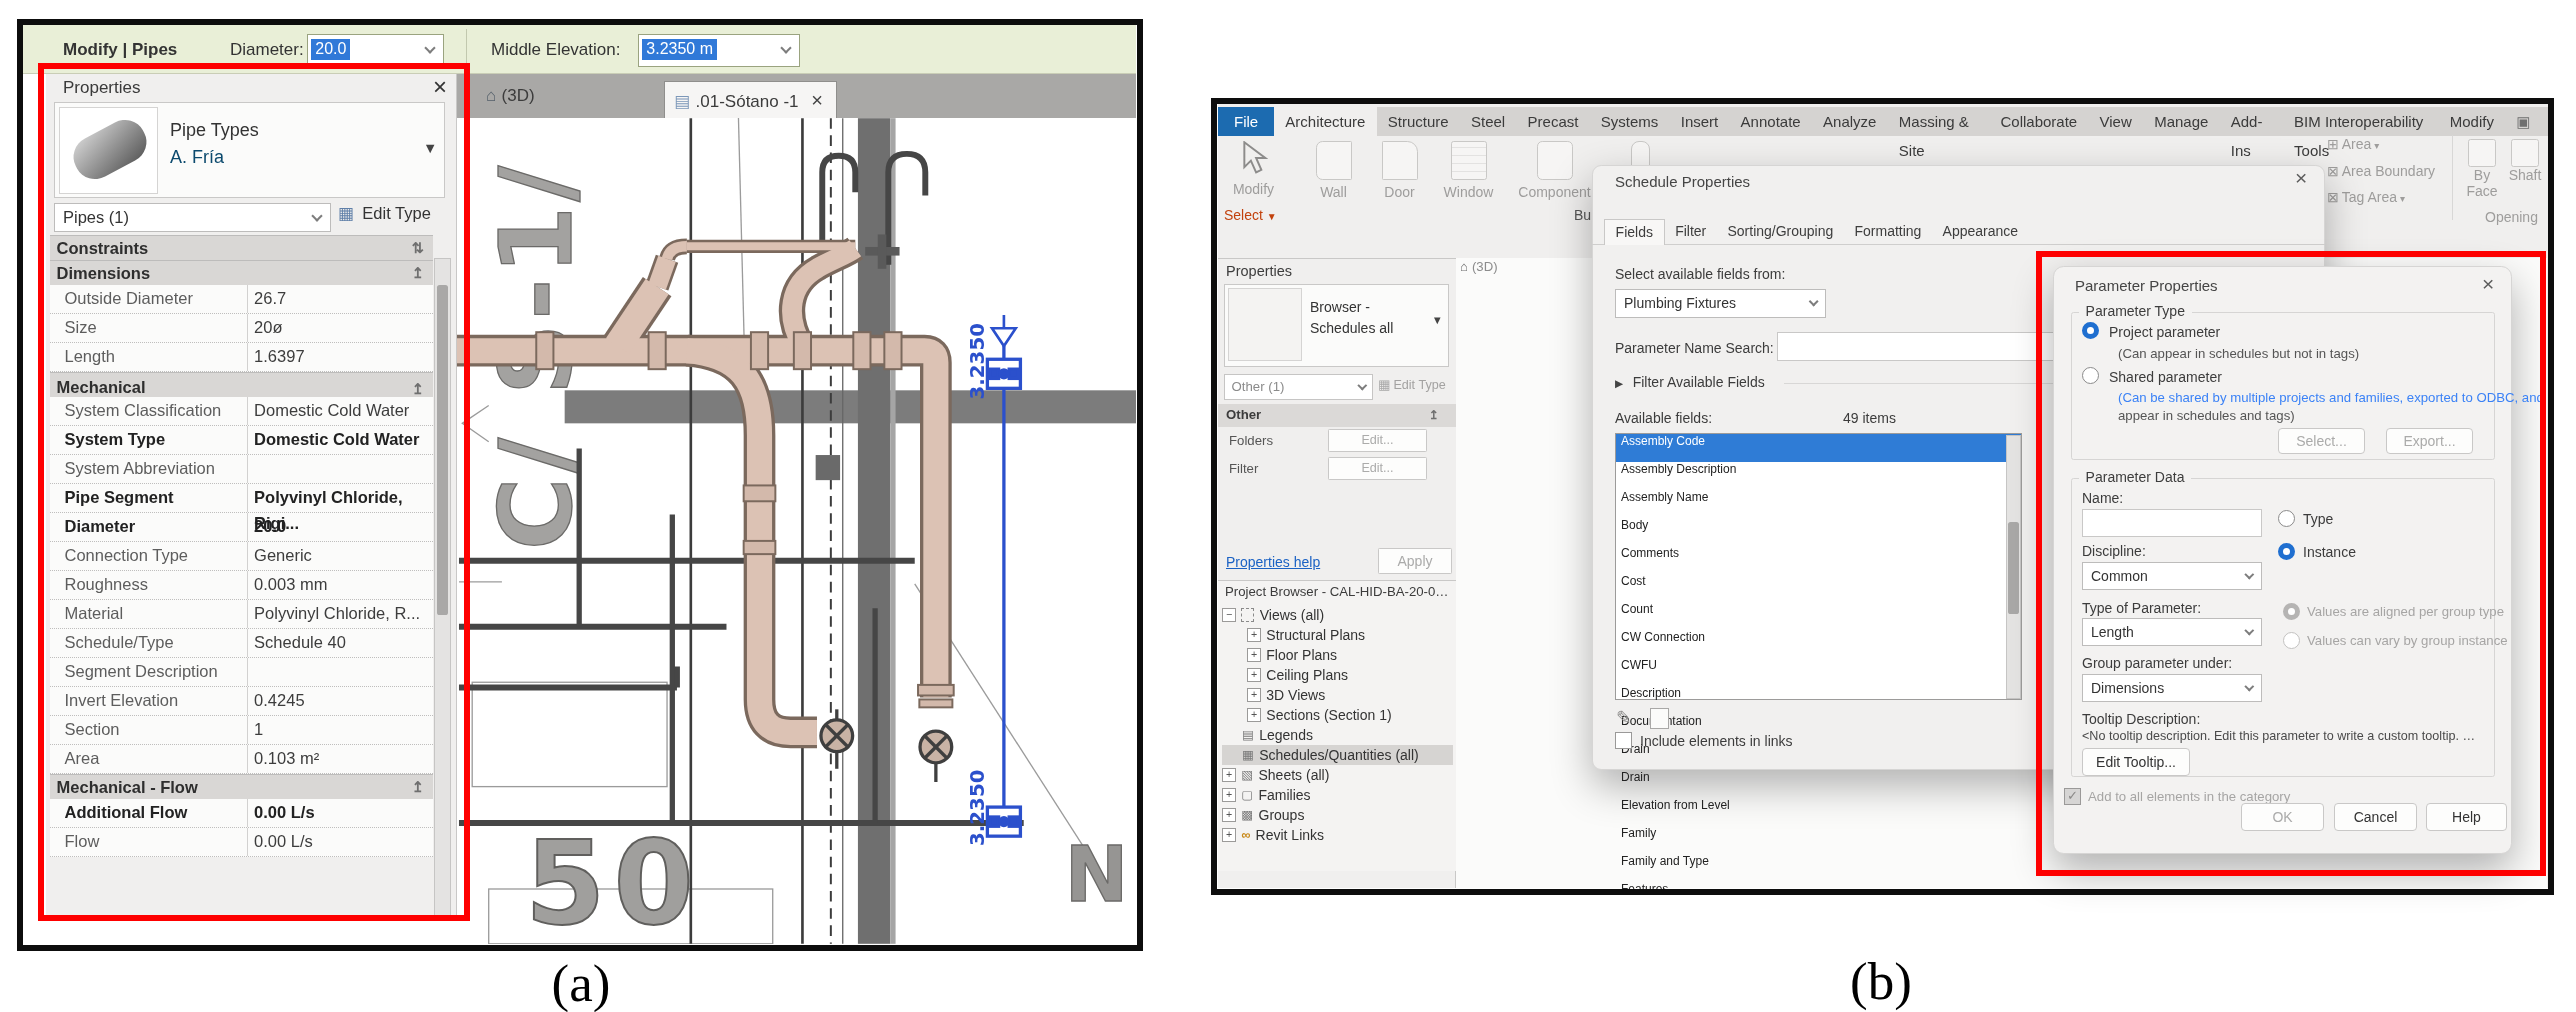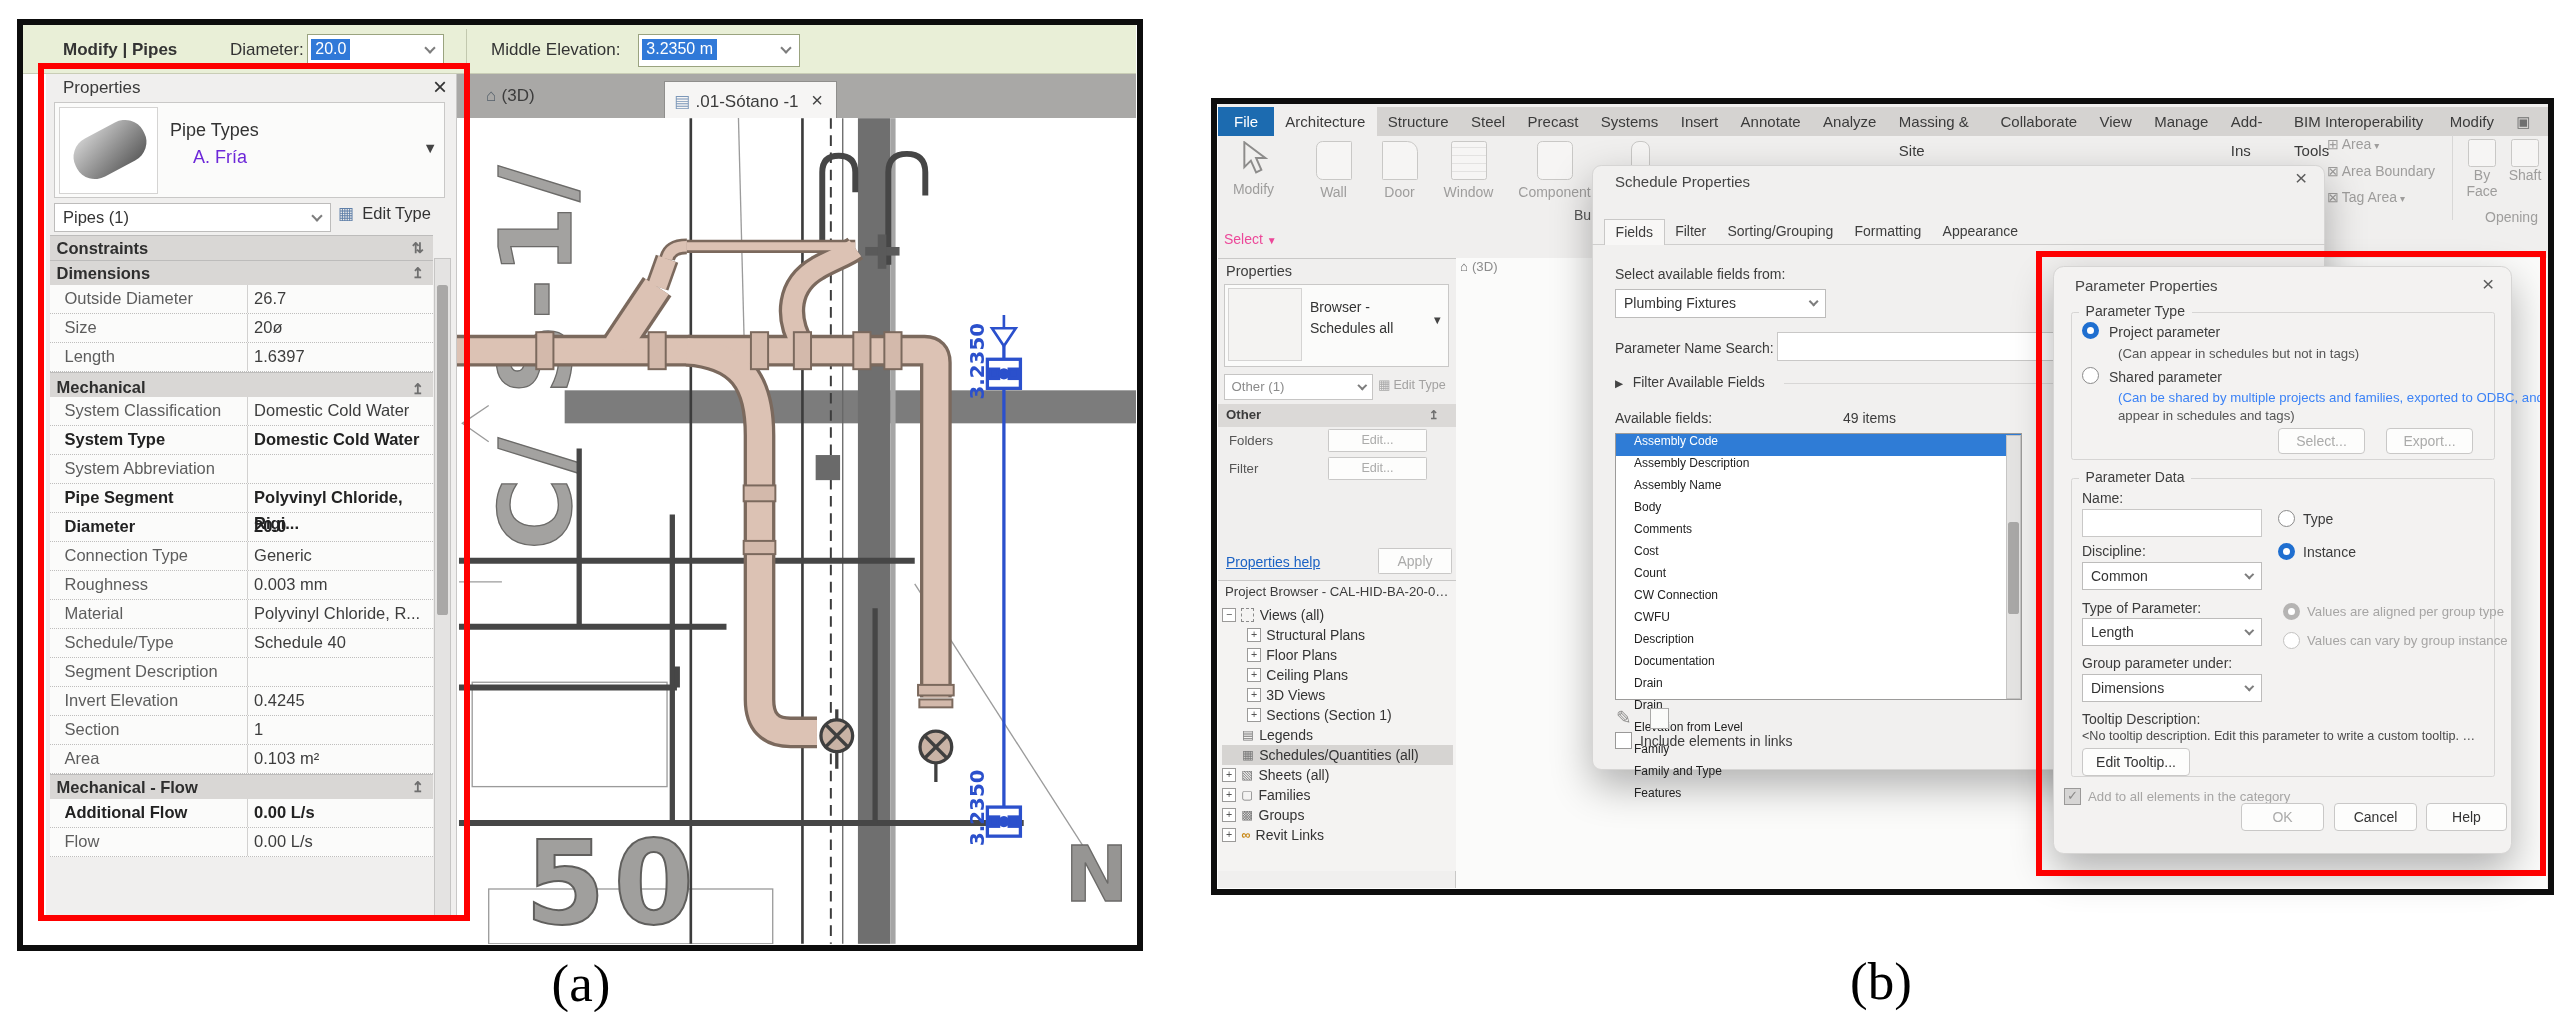--- a/index.html
+++ b/index.html
@@ -40,21 +40,21 @@
   .dlg{background:#f1f0ef;border:0.7px solid #d6d5d4;border-radius:9.2px;box-shadow:0 16px 40px rgba(0,0,0,.30);}
   .dlgtitle{font-size:15px;color:#454545;}
   .dclose{font-size:21px;color:#5c5c5c;}
   .dtab{font-size:14px;color:#3d3d3d;line-height:25px;padding:0 10.6px;}
   .dtab.sel{background:#f8f7f6;border:1.3px solid #c9c8c7;border-bottom:none;}
   .dlabel{font-size:14px;color:#3c3c3c;}
   .dgray{color:#a6a5a4;}
   .wcombo{background:#fff;border:1.3px solid #bdbcbb;}
   .wcombo .ctext{font-size:14px;color:#333;line-height:26.4px;padding-left:8px;}
   .listbox{background:#fff;border:1.3px solid #9c9b9a;}
-  .lrow{height:22px;font-size:12px;color:#222;line-height:15px;padding-left:18px;}
+  .lrow{height:28px;font-size:12px;color:#222;line-height:15px;padding-left:5px;}
   .lrow.sel{background:#2f7cd6;color:#fff;}
   .btn{border:1.3px solid #c9c8c7;background:#fdfdfc;border-radius:4px;text-align:center;font-size:14px;color:#333;}
   .btn.dis{color:#ababaa;}
   .radio{width:17px;height:17px;border:1.3px solid #8b8b8b;border-radius:50%;background:#fff;}
   .radio.sel{border:5.3px solid #1f6fd0;}
   .radio.dissel{border:5.3px solid #b5b4b3;}
   .radio.dis{border:1.3px solid #c3c2c1;}
   .cbox{width:17px;height:17px;border:1.3px solid #9a9998;background:#fff;font-size:13.2px;line-height:14.5px;text-align:center;color:#8b8a89;}
   .cbox.checked{background:#d6d5d4;}
   .groupbox{border:1.3px solid #d6d5d4;border-radius:2.6px;}
@@ -207,21 +207,21 @@
 
   <div class="abs palA" style="left:46px;top:74px;width:411px;height:846px;"></div>
   <div class="abs ptitle" style="left:63px;top:78px;">Properties</div>
   <div class="abs" style="left:433px;top:73px;font-size:24px;color:#333;">×</div>
 
   <div class="abs" style="left:54px;top:102px;width:391px;height:96px;background:#fbfbfa;border:1.3px solid #c9c8c7;"></div>
   <div class="abs" style="left:59px;top:107px;width:99px;height:87px;background:#fff;border:0.7px solid #d5d4d3;">
     <div class="abs" style="left:12px;top:20px;width:76px;height:43px;border-radius:21px/20px;background:linear-gradient(160deg,#c9c9c9 10%,#8f8f8f 55%,#5c5c5c 95%);transform:rotate(-28deg);"></div>
   </div>
   <div class="abs" style="left:170px;top:120px;font-size:18px;color:#333;">Pipe Types</div>
-  <div class="abs" style="left:170px;top:147px;font-size:18px;color:#6d28d9;margin-left:23px;">A. Fría</div>
+  <div class="abs" style="left:170px;top:147px;font-size:18px;color:#0c4a6e;">A. Fría</div>
   <div class="abs" style="left:423px;top:140px;font-size:14.5px;color:#444;">▼</div>
 
   <div class="abs" style="left:54px;top:203px;width:277px;height:29px;background:#fff;border:1.3px solid #bdbcbb;">
     <span style="font-size:16.5px;color:#333;line-height:26.4px;padding-left:8px;display:inline-block;">Pipes (1)</span>
     <span class="chev abs" style="right:9.2px;top:8px;"></span>
   </div>
   <div class="abs" style="left:338px;top:203px;width:119px;height:29px;">
     <span style="font-size:17px;color:#5f7fa8;">▦</span>
     <span style="font-size:16.5px;color:#333;margin-left:5.3px;">Edit Type</span>
   </div>
@@ -366,21 +366,21 @@
     <div class="toollabel">Window</div>
   </div>
   <div class="abs" style="left:1513px;top:141px;width:83px;text-align:center;">
     <div class="toolicon" style="margin:0 auto;border-radius:5.3px;"></div>
     <div class="toollabel">Component</div>
   </div>
   <div class="abs" style="left:1607px;top:141px;width:66px;text-align:center;">
     <div class="toolicon" style="margin:0 auto;width:17px;border-radius:8px;"></div>
     <div class="toollabel">Column</div>
   </div>
-  <div class="abs rsmall" style="left:1224px;top:207px;color:#ec4899;margin-top:24px;">
+  <div class="abs rsmall" style="left:1224px;top:207px;color:#c2410c;">
     <span>Select</span> <span style="font-size:10px;">▼</span>
   </div>
   <div class="abs rsmall" style="left:1574px;top:207px;color:#555;">Bu</div>
 
   <div class="abs" style="left:2327px;top:136px;">
     <span class="rsmall">⊞</span> <span class="rsmall">Area</span> <span class="rsmall" style="font-size:10px;">▾</span>
   </div>
   <div class="abs" style="left:2327px;top:163px;">
     <span class="rsmall">⊠</span> <span class="rsmall">Area Boundary</span>
   </div>

